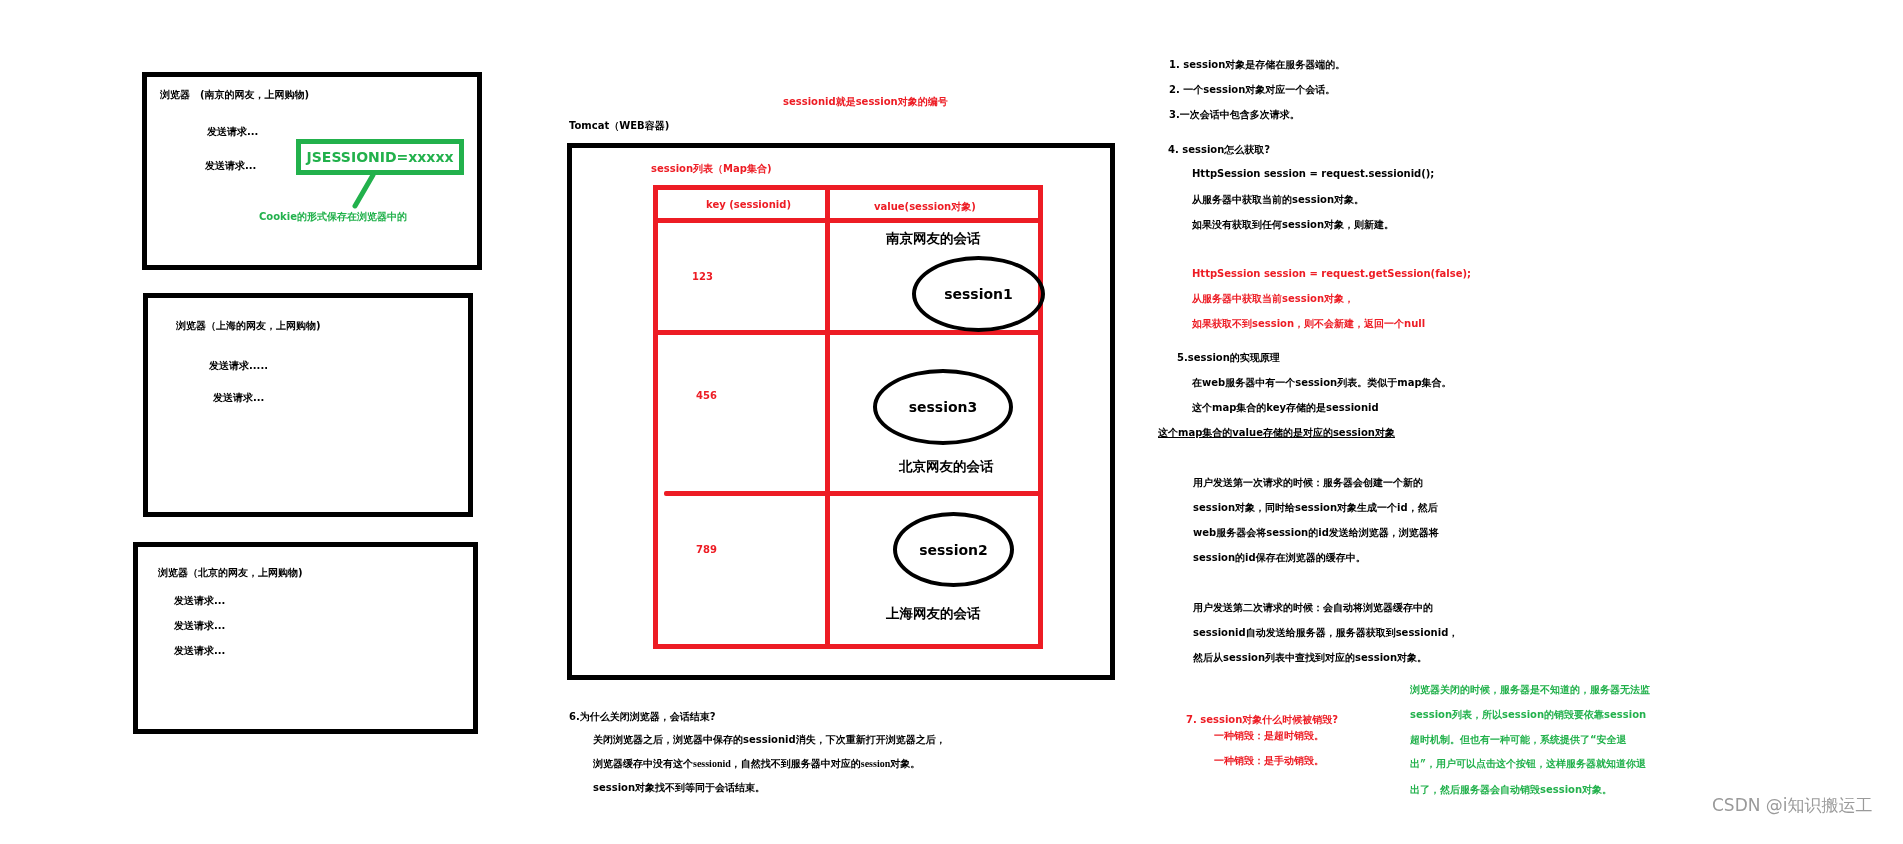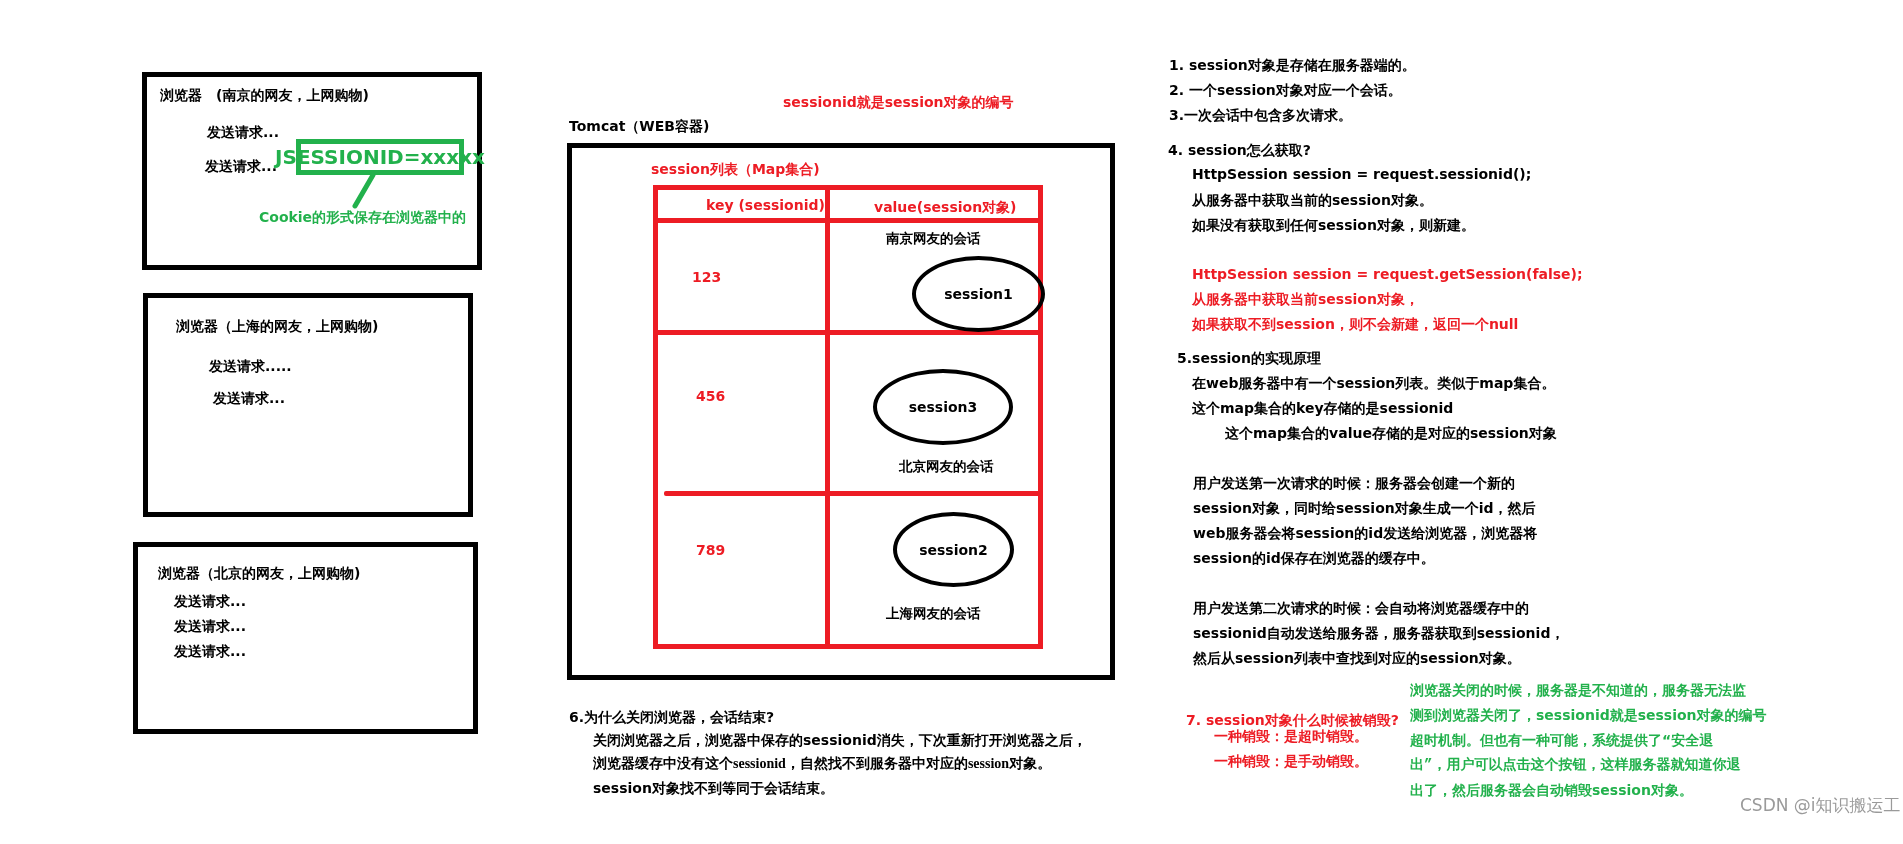--- a/index.html
+++ b/index.html
@@ -1,29 +1,29 @@
 <!DOCTYPE html>
 <html><head>
 <meta charset="utf-8">
 <style>
   html, body { margin: 0; padding: 0; background: #ffffff; }
   body { width: 1903px; height: 844px; position: relative; overflow: hidden;
          font-family: "DejaVu Sans", "Liberation Sans", sans-serif; font-weight: bold; color: #000; }
   .abs { position: absolute; white-space: nowrap; }
-  .t14 { font-size: 14px; line-height: 18px; text-align: center; }
+  .t14 { font-size: 10px; line-height: 18px; text-align: center; }
   .t13 { font-size: 13.5px; line-height: 18px; }
   .red { color: #ed1c24; }
   .green { color: #22b14c; }
   .box-black { position: absolute; border: 5px solid #000; box-sizing: border-box; background: #fff; }
   .box-red { position: absolute; border: 5px solid #ed1c24; box-sizing: border-box; }
   .line-red { position: absolute; background: #ed1c24; }
   .oval { position: absolute; border: 4px solid #000; border-radius: 50%; box-sizing: border-box;
           display: flex; align-items: center; justify-content: center; font-size: 14px; }
   .green-box { position: absolute; border: 5px solid #22b14c; box-sizing: border-box; background:#fff;
-               display: flex; align-items: center; justify-content: center; color: #22b14c; font-size: 20px; }
+               display: flex; align-items: center; justify-content: center; color: #22b14c; font-size: 14px; }
   .watermark { color: #9a9a9a; font-weight: normal; font-size: 17px; }
 </style>
 </head>
 <body>
 
 <div class="box-black" style="left:142px;top:72px;width:340px;height:198px;"></div>
 <div class="abs t14" style="left:152px;top:86px;margin-left:8px;">浏览器　(南京的网友，上网购物)</div>
 <div class="abs t14" style="left:207px;top:123px;">发送请求...</div>
 <div class="abs t14" style="left:205px;top:157px;">发送请求...</div>
 <div class="green-box" style="left:296px;top:139px;width:168px;height:36px;">
@@ -90,34 +90,34 @@
 <div class="abs t14" style="left:1192px;top:165px;">HttpSession session = request.sessionid();</div>
 <div class="abs t14" style="left:1192px;top:191px;">从服务器中获取当前的session对象。</div>
 <div class="abs t14" style="left:1192px;top:216px;">如果没有获取到任何session对象，则新建。</div>
 <div class="abs t14 red" style="left:1192px;top:265px;">HttpSession session = request.getSession(false);</div>
 <div class="abs t14 red" style="left:1192px;top:290px;">从服务器中获取当前session对象，</div>
 <div class="abs t14 red" style="left:1192px;top:315px;">如果获取不到session，则不会新建，返回一个null</div>
 
 <div class="abs t14" style="left:1177px;top:349px;">5.session的实现原理</div>
 <div class="abs t14" style="left:1192px;top:374px;">在web服务器中有一个session列表。类似于map集合。</div>
 <div class="abs t14" style="left:1192px;top:399px;">这个map集合的key存储的是sessionid</div>
-<div class="abs t14" style="left:1225px;top:424px;">这个map集合的value存储的是对应的session对象</div>
+<div class="abs t14" style="left:1158px;top:424px;text-decoration:underline;">这个map集合的value存储的是对应的session对象</div>
 
 <div class="abs t14" style="left:1193px;top:474px;">用户发送第一次请求的时候：服务器会创建一个新的</div>
 <div class="abs t14" style="left:1193px;top:499px;">session对象，同时给session对象生成一个id，然后</div>
 <div class="abs t14" style="left:1193px;top:524px;">web服务器会将session的id发送给浏览器，浏览器将</div>
 <div class="abs t14" style="left:1193px;top:549px;">session的id保存在浏览器的缓存中。</div>
 
 <div class="abs t14" style="left:1193px;top:599px;">用户发送第二次请求的时候：会自动将浏览器缓存中的</div>
 <div class="abs t14" style="left:1193px;top:624px;">sessionid自动发送给服务器，服务器获取到sessionid，</div>
 <div class="abs t14" style="left:1193px;top:649px;">然后从session列表中查找到对应的session对象。</div>
 
 <div class="abs t14 red" style="left:1186px;top:711px;">7. session对象什么时候被销毁?</div>
 <div class="abs t14 red" style="left:1214px;top:727px;">一种销毁：是超时销毁。</div>
 <div class="abs t14 red" style="left:1214px;top:752px;">一种销毁：是手动销毁。</div>
 
 <div class="abs t14 green" style="left:1410px;top:681px;">浏览器关闭的时候，服务器是不知道的，服务器无法监</div>
-<div class="abs t14 green" style="left:1410px;top:706px;">测到浏览器关闭了，sessionid就是session对象的编号</div>
+<div class="abs t14 green" style="left:1410px;top:706px;">session列表，所以session的销毁要依靠session</div>
 <div class="abs t14 green" style="left:1410px;top:731px;">超时机制。但也有一种可能，系统提供了“安全退</div>
 <div class="abs t14 green" style="left:1410px;top:756px;font-family:Liberation Mono, monospace;">出”，用户可以点击这个按钮，这样服务器就知道你退</div>
 <div class="abs t14 green" style="left:1410px;top:781px;">出了，然后服务器会自动销毁session对象。</div>
 
-<div class="abs watermark" style="left:1712px;top:794px;margin-left:28px;">CSDN @i知识搬运工</div>
+<div class="abs watermark" style="left:1712px;top:794px;">CSDN @i知识搬运工</div>
 
 </body></html>

